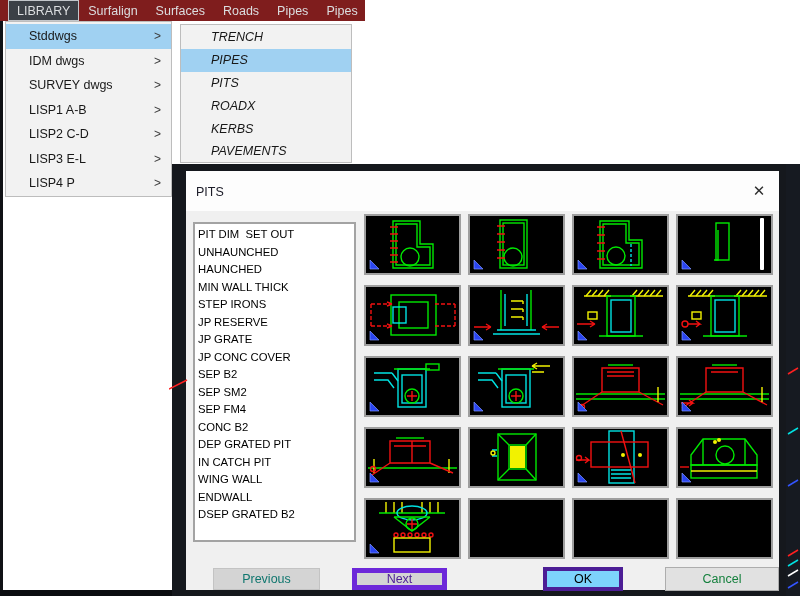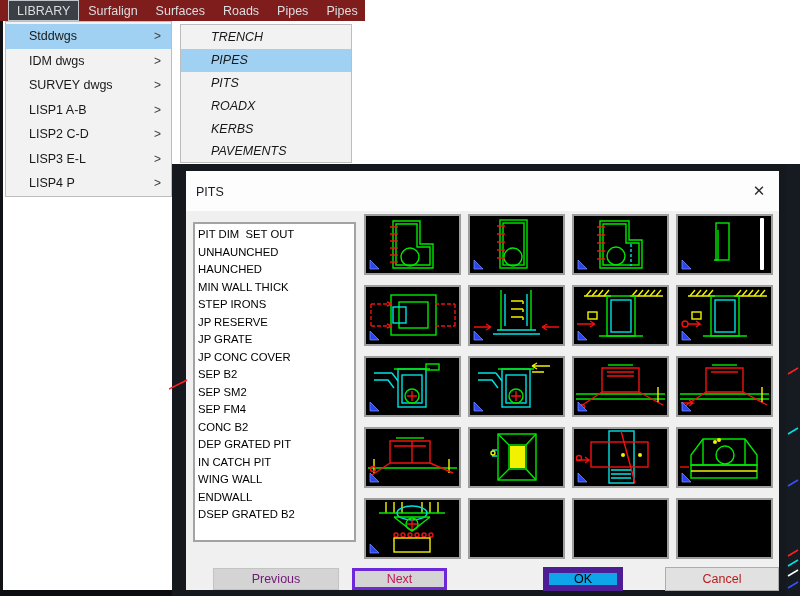--- a/index.html
+++ b/index.html
@@ -70,24 +70,24 @@
   .sg{stroke:#00e800;} .sr{stroke:#f21111;} .sc{stroke:#00e3e3;}
   .sy{stroke:#f2f200;}
   .fy{fill:#f2f200 !important;stroke:none !important;}
   .fw{fill:#ffffff !important;stroke:none !important;}
   .fb{fill:#2b45f0 !important;stroke:#7d96ff !important;stroke-width:.7 !important;}
   
   .btn{
     position:absolute;box-sizing:border-box;font-size:12.5px;
     display:flex;align-items:center;justify-content:center;cursor:default;
   }
-  #btn-previous{left:27px;top:397px;width:126px;height:22px;background:#d4d4d4;border:1px solid #c3c3c3;color:#701a75;text-align:right;}
-  #btn-next{left:166px;top:397px;width:95px;height:22px;background:#d4d4d4;border:3px solid #6d28d9;color:#be185d;}
-  #btn-ok{left:357px;top:396px;width:80px;height:24px;background:#0ea5e9;border:6px solid #4c1d95;color:#000;}
-  #btn-cancel{left:479px;top:396px;width:114px;height:24px;background:#e1e1e1;border:1px solid #adadad;color:#b91c1c;}
+  #btn-previous{left:27px;top:397px;width:107px;height:22px;background:#d4d4d4;border:1px solid #c3c3c3;color:#0f766e;text-align:right;}
+  #btn-next{left:166px;top:397px;width:95px;height:22px;background:#d4d4d4;border:5px solid #6d28d9;color:#4c1d95;}
+  #btn-ok{left:357px;top:396px;width:80px;height:24px;background:#7dd3fc;border:4px solid #4c1d95;color:#000;}
+  #btn-cancel{left:479px;top:396px;width:114px;height:24px;background:#e1e1e1;border:1px solid #adadad;color:#15803d;}
   
   #line-artifact{position:absolute;left:169px;top:377px;width:19px;height:14px;z-index:40;}
 </style>
 </head>
 <body>
 
 <div id="menubar">
     <div class="mb-item sel">LIBRARY</div>
     <div class="mb-item">Surfalign</div>
     <div class="mb-item">Surfaces</div>

